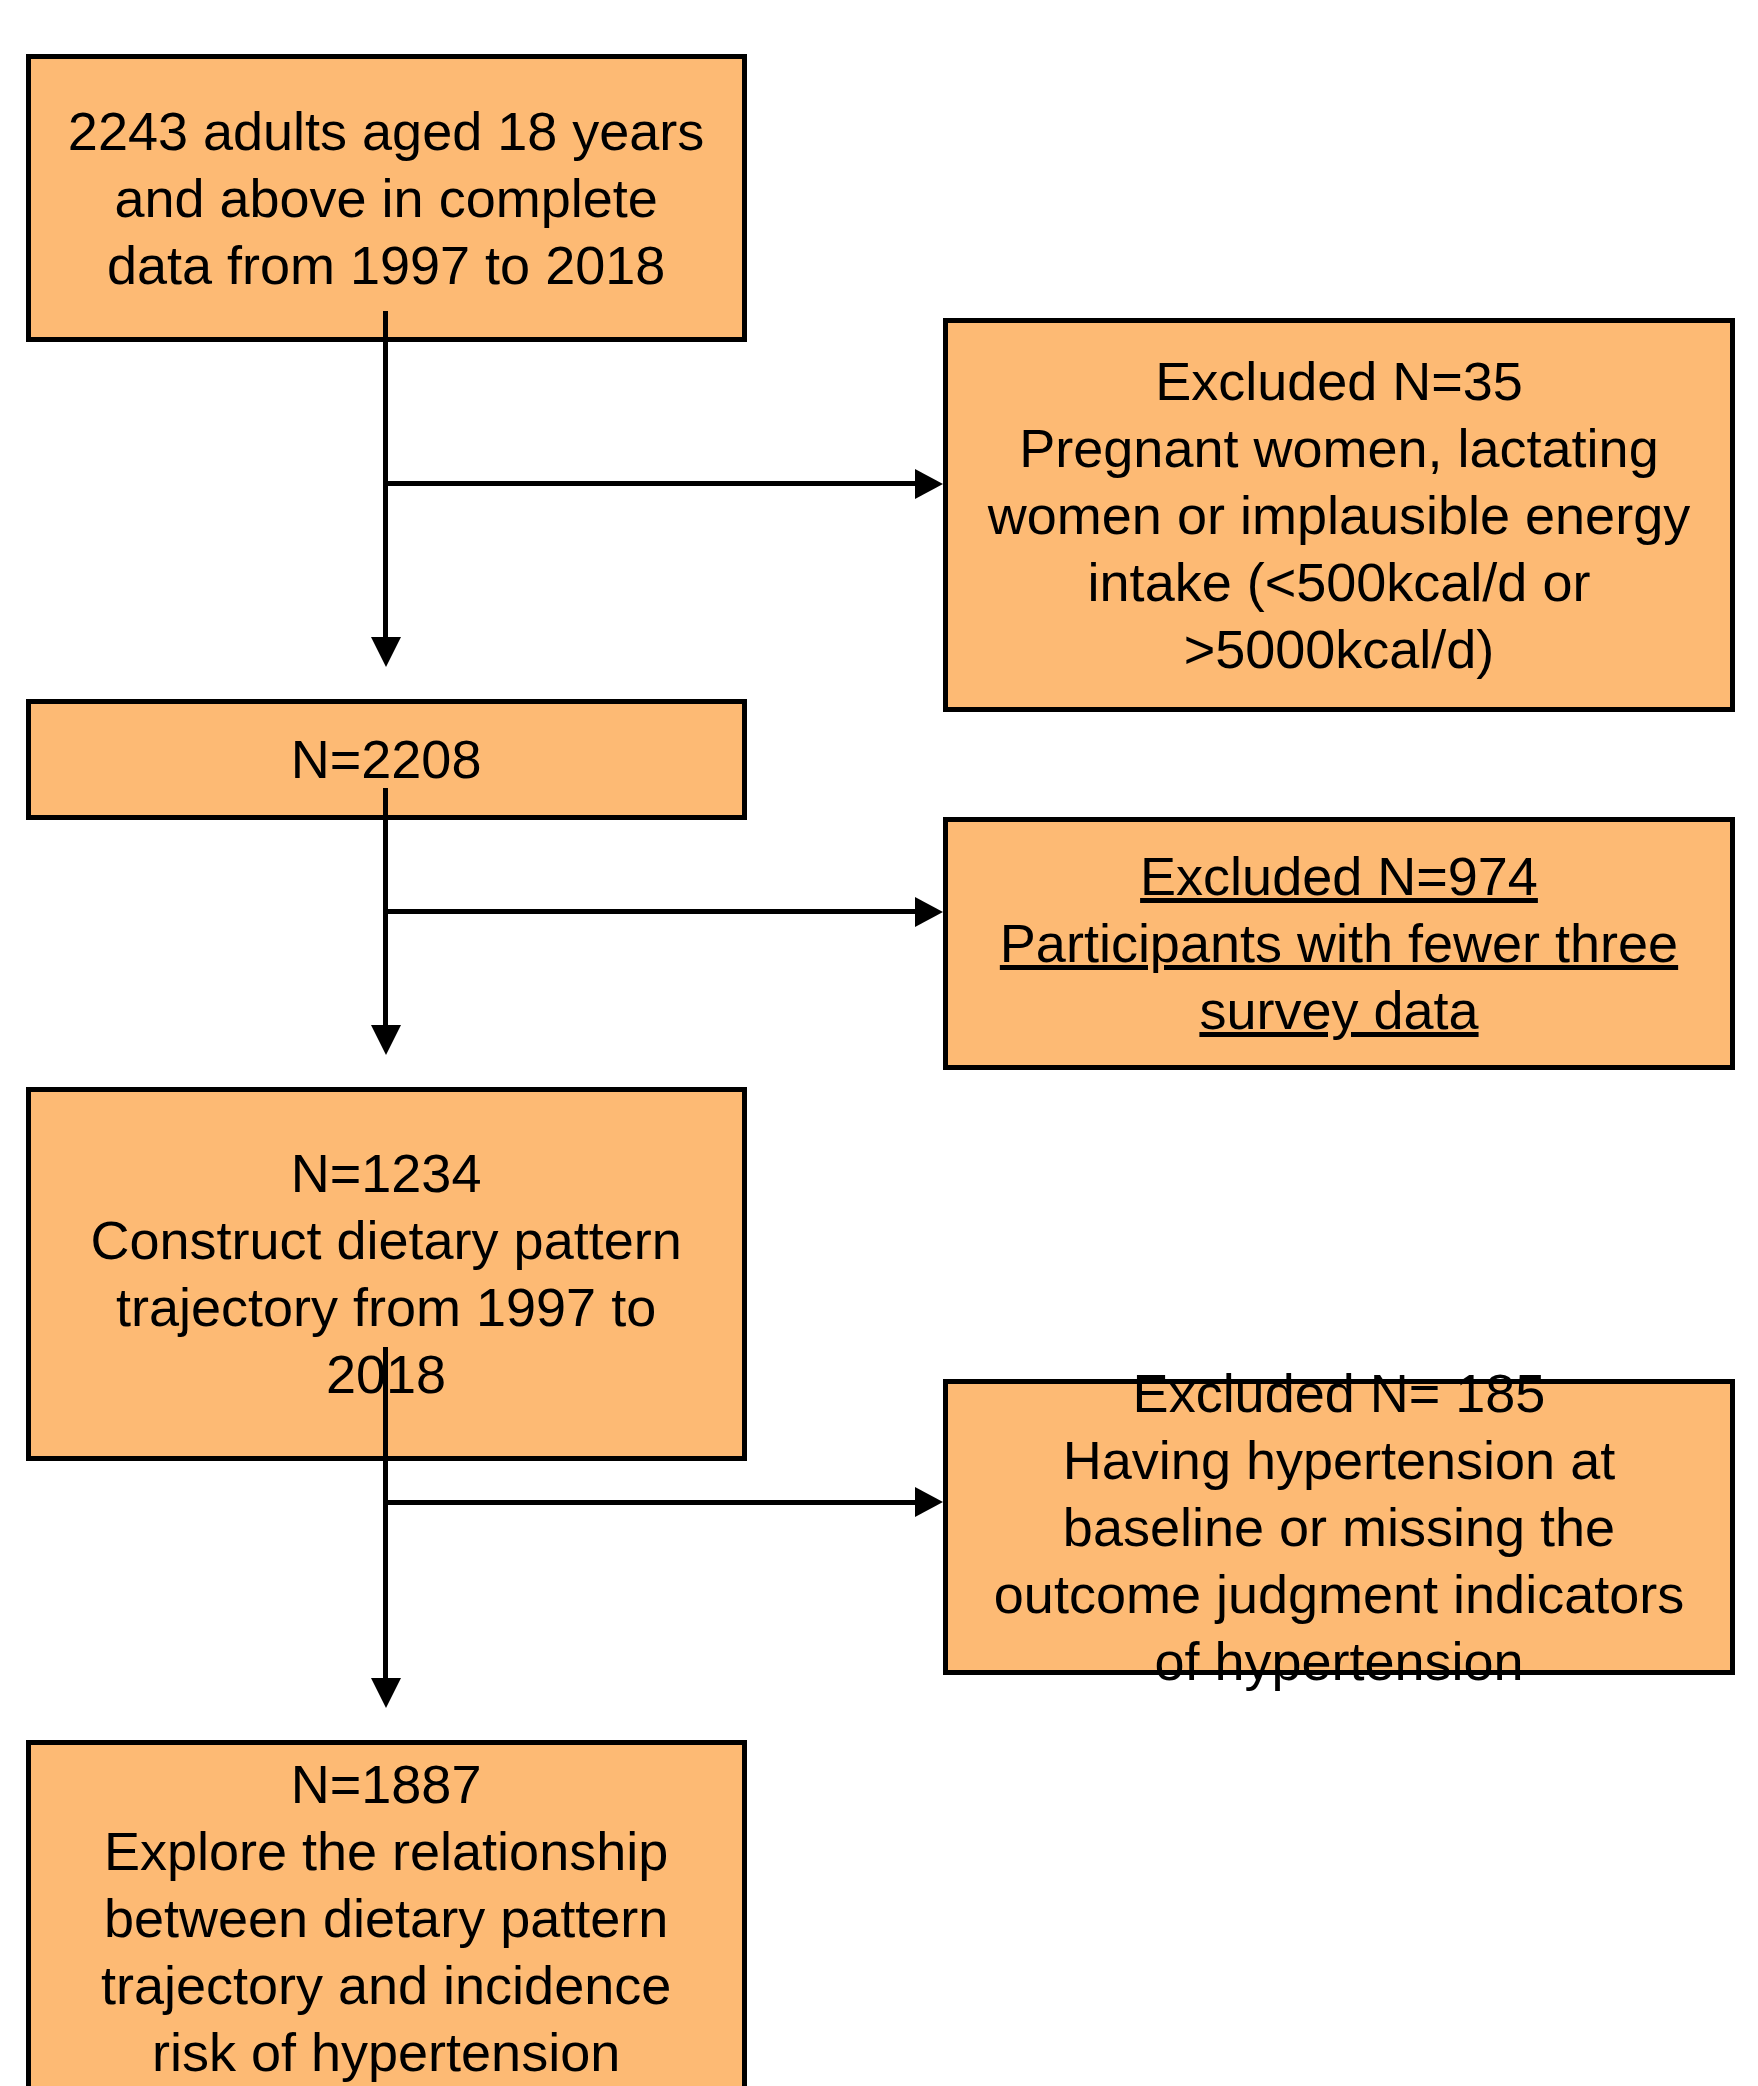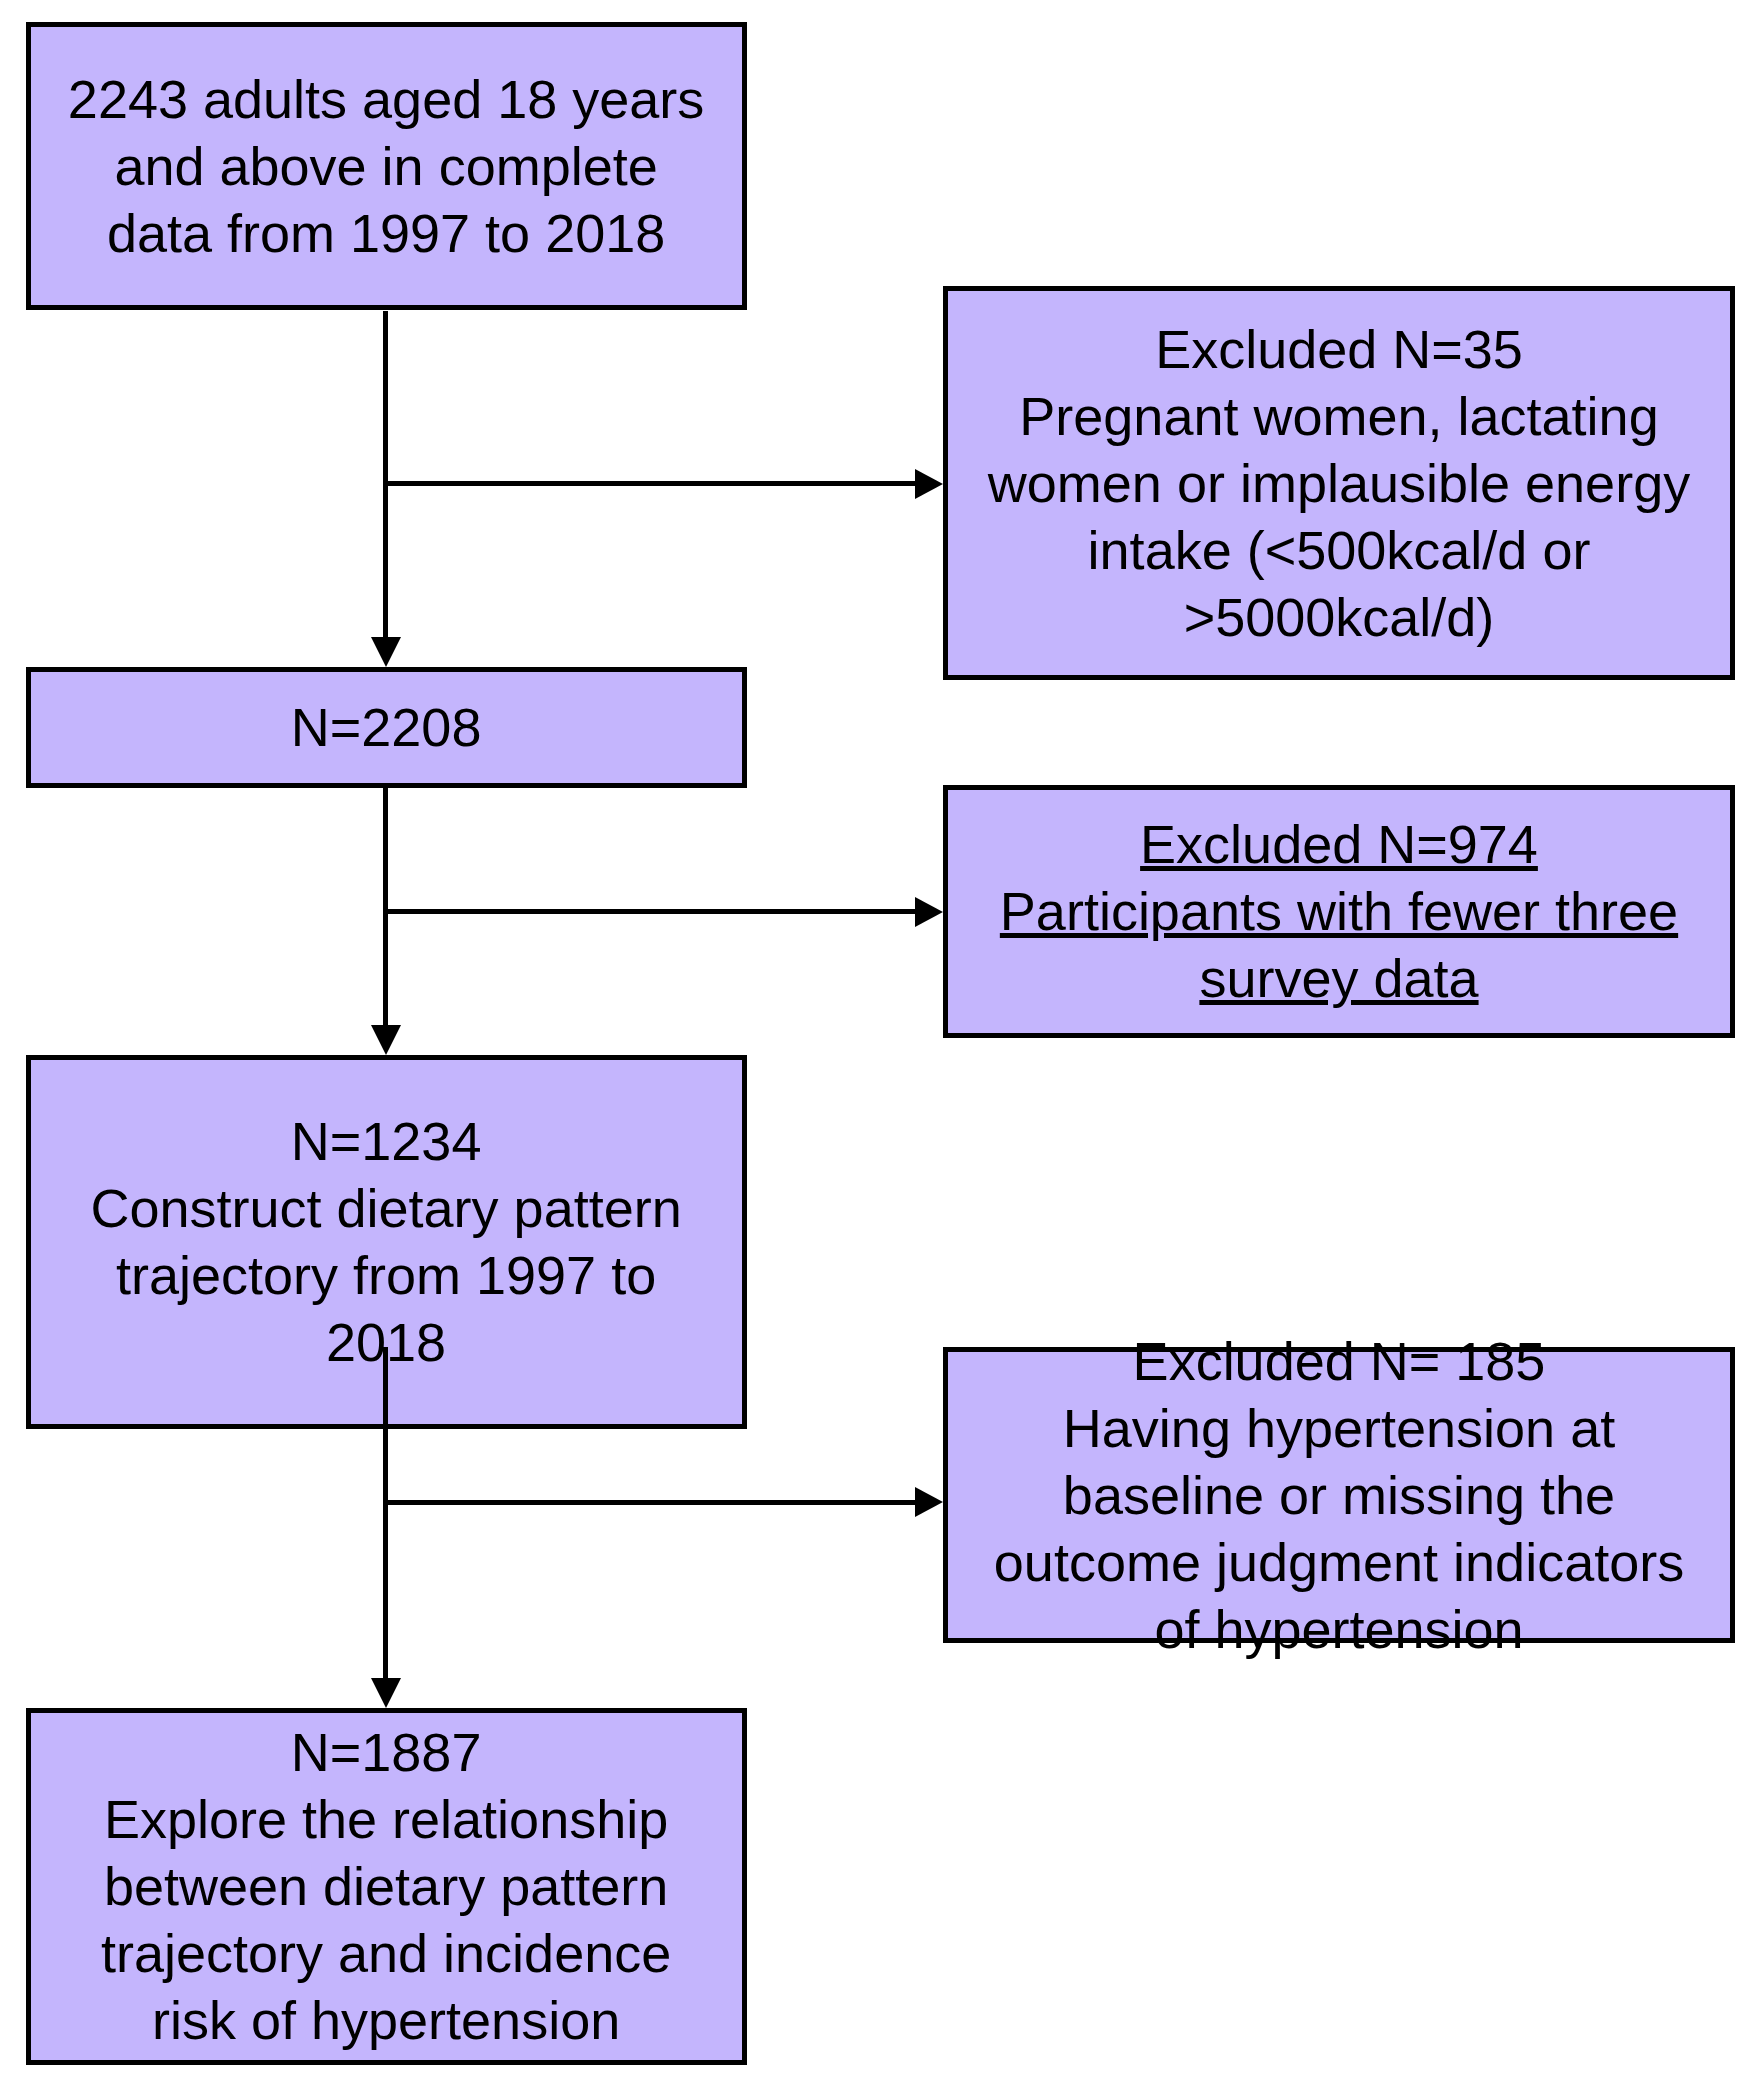--- a/index.html
+++ b/index.html
@@ -11,30 +11,31 @@
     position: relative;
     width: 1759px;
     height: 2087px;
     background: #ffffff;
     font-family: "Liberation Sans", sans-serif;
     color: #000000;
   }
   .box {
     position: absolute;
     box-sizing: border-box;
-    background: #c4b5fd;
+    background: #fdba74;
     border: 5.4px solid #000000;
     display: flex;
     align-items: center;
     justify-content: center;
     text-align: center;
     font-size: 54px;
     line-height: 67px;
     white-space: pre-line;
     padding: 0 4px;
+    margin-top: 32px;
   }
   
   .box-step-1 { left: 25.6px;   top: 22px;   width: 721px; height: 288px; }
   .box-step-2 { left: 25.6px;   top: 667px;  width: 721px; height: 121px; }
   .box-step-3 { left: 25.6px;   top: 1055px; width: 721px; height: 374px; }
   .box-step-4 { left: 25.6px;   top: 1708px; width: 721px; height: 357px; }
   
   .box-excl-1 { left: 943px; top: 286px;  width: 792px; height: 394px; text-align: center; }
   .box-excl-2 { left: 943px; top: 785px; width: 792px; height: 253px; text-decoration: underline; }
   .box-excl-3 { left: 943px; top: 1347px; width: 792px; height: 296px; }

